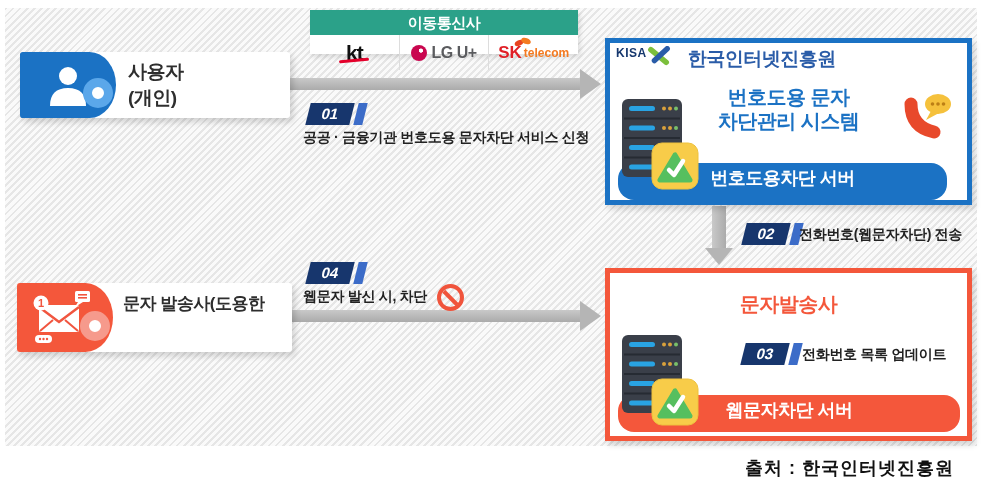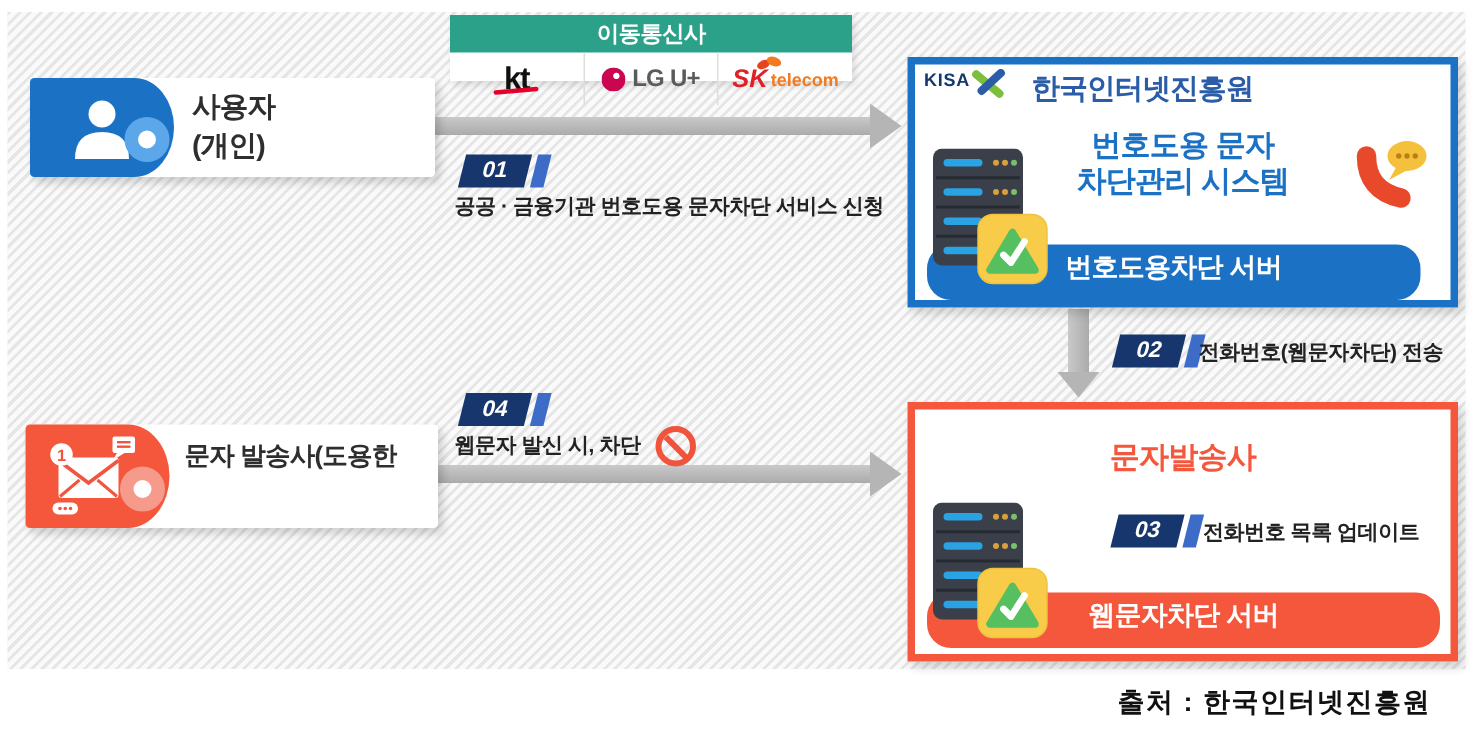--- a/index.html
+++ b/index.html
@@ -44,34 +44,34 @@
   .sender-color{background:var(--red-accent);}
   .ring{position:absolute;width:30px;height:30px;box-sizing:border-box;border-radius:50%;background:#fff;z-index:3;}
   .ring-blue{left:63px;top:26px;border:9px solid var(--ring-blue);}
   .ring-red{left:63px;top:28px;border:9px solid var(--ring-red);}
   .actor-label{position:absolute;font-weight:800;color:#2e2e2e;letter-spacing:-0.5px;}
   .user-label{left:108px;top:7px;font-size:19px;line-height:26px;}
   .sender-label{left:106px;top:8px;font-size:17px;line-height:26px;}
   .actor-icon{position:absolute;}
 
   
-  .carrier-box{position:absolute;left:300px;top:10px;width:268px;height:44px;background:#fff;
+  .carrier-box{position:absolute;left:310px;top:10px;width:268px;height:44px;background:#fff;
     box-shadow:2px 3px 5px rgba(0,0,0,0.12);}
   .carrier-header{height:25px;background:var(--green-header);color:#fff;font-size:15px;font-weight:800;
     text-align:center;line-height:25px;letter-spacing:-0.5px;}
   .carrier-body{display:flex;height:35px;}
   .carrier-cell{flex:1;display:flex;align-items:center;justify-content:center;position:relative;}
   .carrier-cell + .carrier-cell{border-left:1px solid #ddd;}
   .kt-text{font-weight:800;font-size:21px;color:#101010;letter-spacing:-1px;}
   .kt-swoosh{position:absolute;left:50%;margin-left:-15px;bottom:8px;width:30px;height:3px;background:#e4002b;
     border-radius:2px;transform:rotate(-5deg);}
   .lg-circle{width:16px;height:16px;border-radius:50%;margin-right:4px;
     background:radial-gradient(circle at 62% 35%,#fff 0 1.8px,rgba(255,255,255,0) 2.4px),#c9064f;}
   .lg-text{font-weight:800;font-size:16px;color:#5a5b5e;letter-spacing:-0.5px;}
-  .sk-text{font-weight:800;font-size:17px;color:#e01f26;font-style:italic;}
+  .sk-text{font-weight:800;font-size:17px;color:#e01f26;}
   .sk-sub{font-weight:700;font-size:12px;color:#f47a20;margin-left:2px;}
   .sk-butterfly{position:absolute;left:calc(50% - 20px);top:1px;}
 
   
   .sys-box{position:absolute;left:605px;width:367px;background:#fff;box-sizing:border-box;
     box-shadow:3px 4px 6px rgba(0,0,0,0.15);}
   .kisa-box{top:38px;height:167px;border:5px solid var(--blue-accent);}
   .sms-box{top:268px;height:173px;border:5px solid var(--red-accent);}
   .kisa-logo-row{position:absolute;left:6px;top:3px;display:flex;align-items:flex-start;}
   .kisa-logo-text{font-size:12px;font-weight:800;color:#16386e;letter-spacing:0.5px;}

